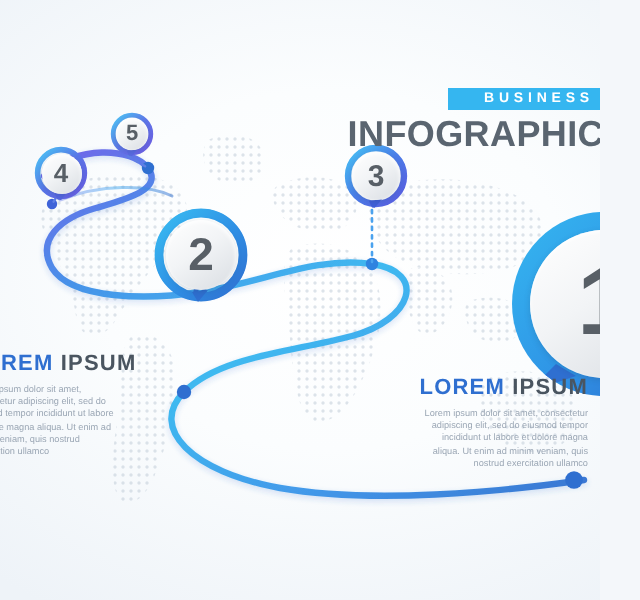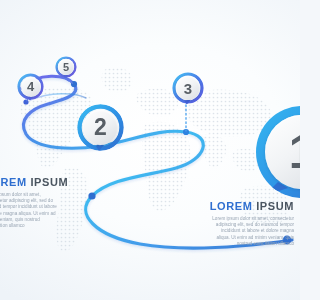--- a/index.html
+++ b/index.html
@@ -240,30 +240,34 @@
         </linearGradient>
       </defs>
       <circle cx="11" cy="11" r="9.4" fill="none" stroke="url(#r5)" stroke-width="2.4"></circle>
       <path d="M8.5,19.5 L10,23.5 L13.5,18.8 Z" fill="#5a6ae2"></path>
     </svg>
     <div class="inner" style="left:3px;top:3px;right:3px;bottom:3px;">
       <span class="num" style="font-size:11px;">5</span>
     </div>
   </div>
 
+  <div id="title-wrap">
+    <div id="badge">BUSINESS</div>
+    <div id="maintitle">INFOGRAPHIC</div>
+  </div>
 
   <div style="position:absolute;left:-16px;top:176px;width:86px;">
     <div class="hdr" style="font-size:11px;white-space:nowrap;">
       <span class="accent">LOREM</span>
       <span>IPSUM</span>
     </div>
     <div class="body" style="font-size:4.6px;margin-top:4px;width:74px;">Lorem ipsum dolor sit amet, consectetur adipiscing elit, sed do eiusmod tempor incididunt ut labore et dolore magna aliqua. Ut enim ad minim veniam, quis nostrud exercitation ullamco</div>
   </div>
 
-  <div style="position:absolute;right:6px;top:200px;width:92px;text-align:right;">
+  <div style="position:absolute;right:6px;top:188px;width:92px;text-align:right;">
     <div class="hdr" style="font-size:11px;white-space:nowrap;">
       <span class="accent">LOREM</span>
       <span>IPSUM</span>
     </div>
     <div class="body" style="font-size:4.6px;margin-top:4px;margin-left:auto;width:86px;">Lorem ipsum dolor sit amet, consectetur adipiscing elit, sed do eiusmod tempor incididunt ut labore et dolore magna aliqua. Ut enim ad minim veniam, quis nostrud exercitation ullamco</div>
   </div>
 
 </div>
 
 </body></html>

